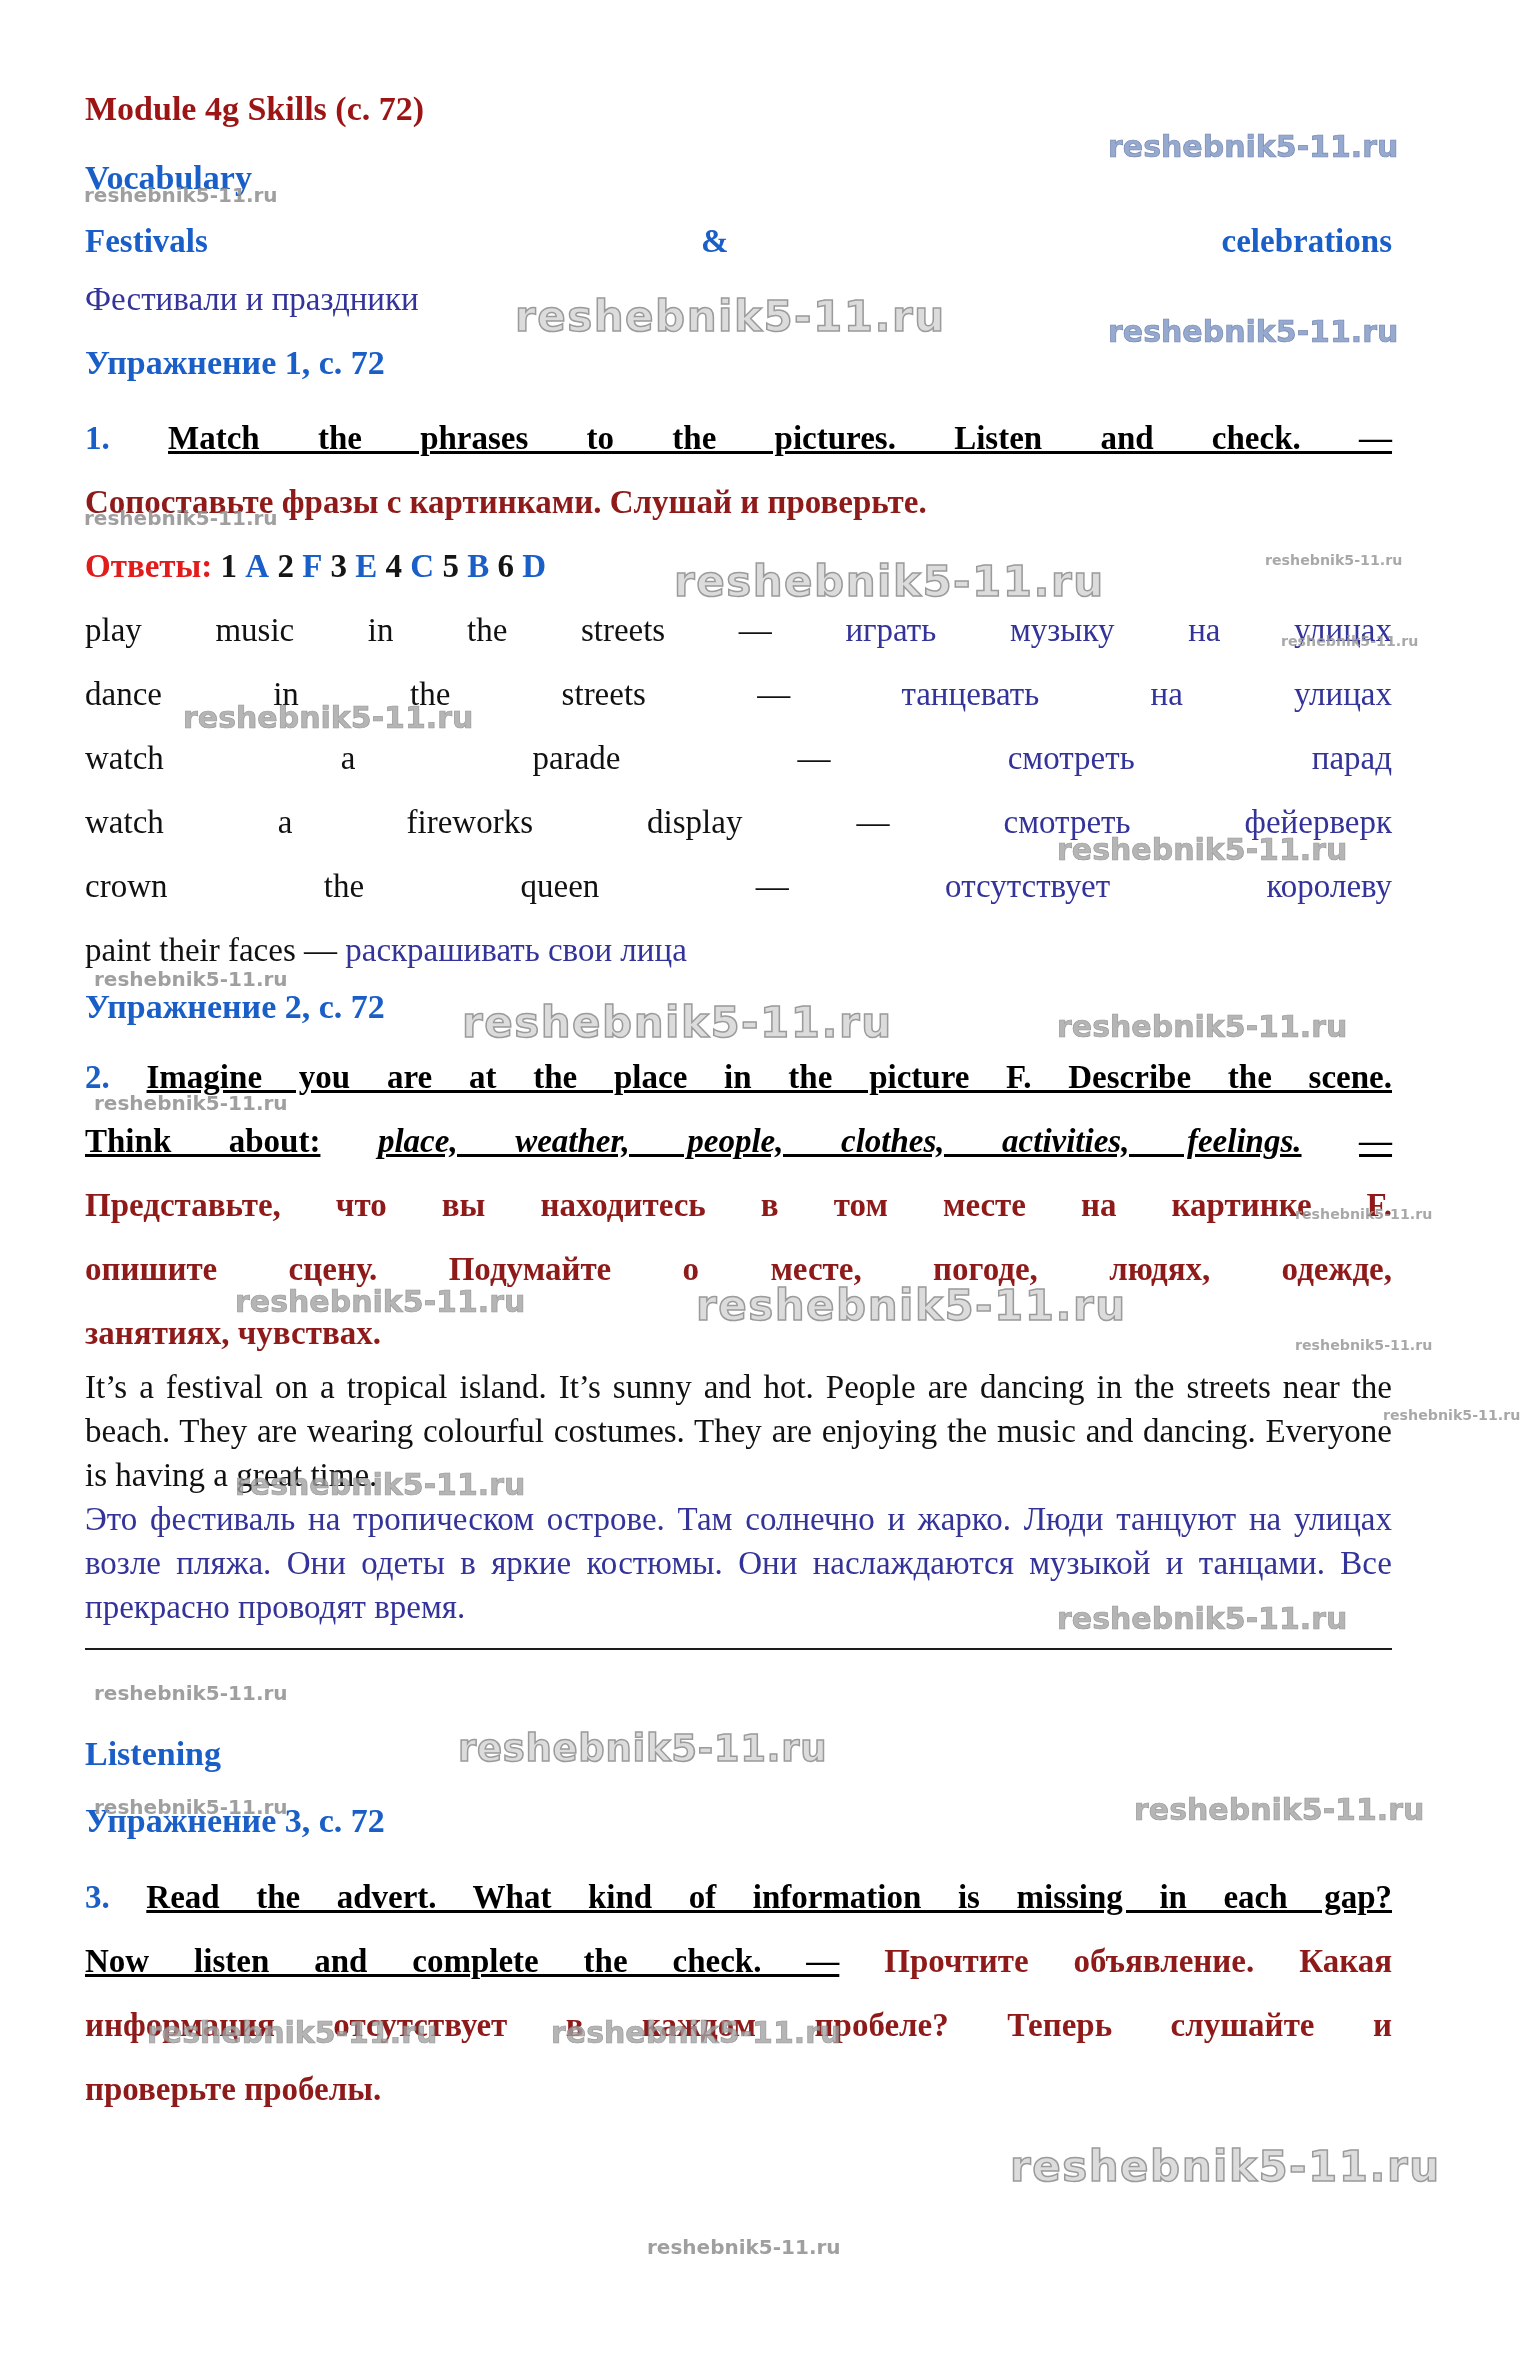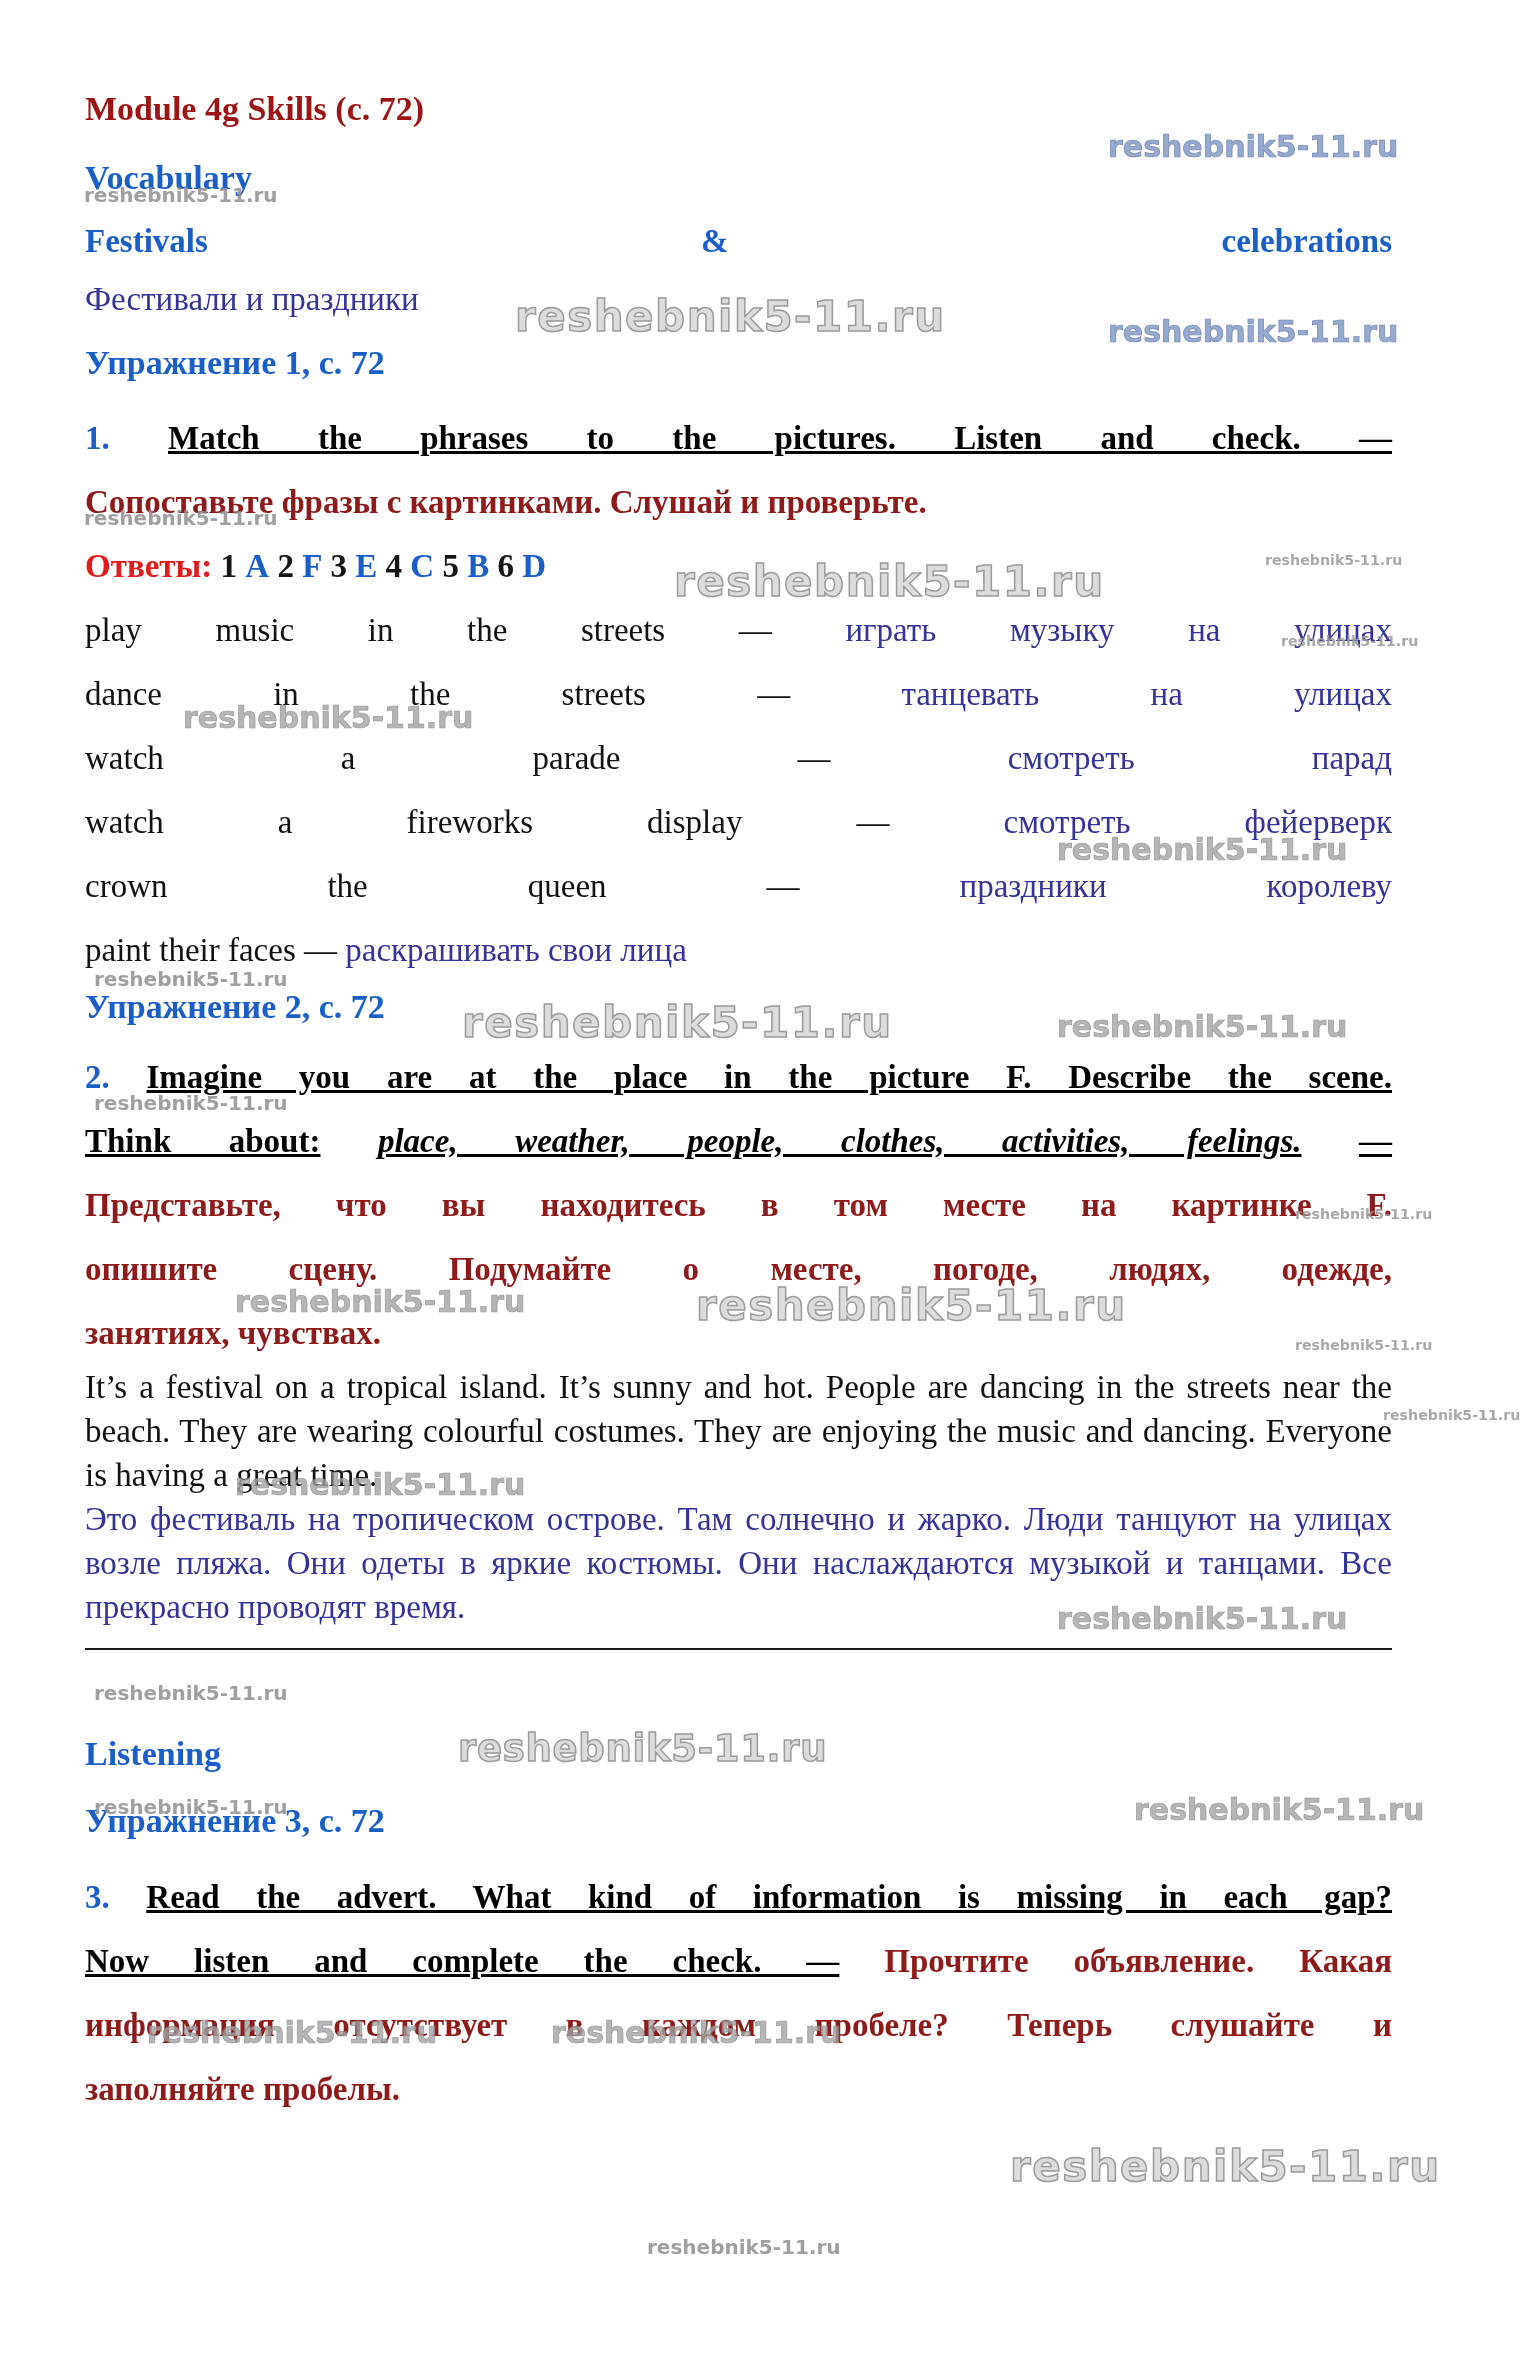--- a/index.html
+++ b/index.html
@@ -128,21 +128,21 @@
   <div class="pline stretch">
     <span>watch a parade —</span>
     <span class="ru-blue">смотреть парад</span>
   </div>
   <div class="pline stretch">
     <span>watch a fireworks display —</span>
     <span class="ru-blue">смотреть фейерверк</span>
   </div>
   <div class="pline stretch">
     <span>crown the queen —</span>
-    <span class="ru-blue">праздники королеву</span>
+    <span class="ru-blue">отсутствует королеву</span>
   </div>
   <div class="pline">
     <span>paint their faces —</span>
     <span class="ru-blue">раскрашивать свои лица</span>
   </div>
 
   <h2 class="h-blue h-ex2">Упражнение 2, с. 72</h2>
 
   <div class="pline stretch">
     <span class="num">2.</span>
@@ -167,16 +167,16 @@
 
   <div class="pline stretch">
     <span class="num">3.</span>
     <span class="en-bold">Read the advert. What kind of information is missing in each gap?</span>
   </div>
   <div class="pline stretch">
     <span class="en-bold">Now listen and complete the check. —</span>
     <span class="red-bold">Прочтите объявление. Какая</span>
   </div>
   <div class="pline stretch red-bold">информация отсутствует в каждом пробеле? Теперь слушайте и</div>
-  <div class="pline red-bold">заполняйте пробелы.</div>
+  <div class="pline red-bold">проверьте пробелы.</div>
 
 </div>
 
 
 </body></html>

